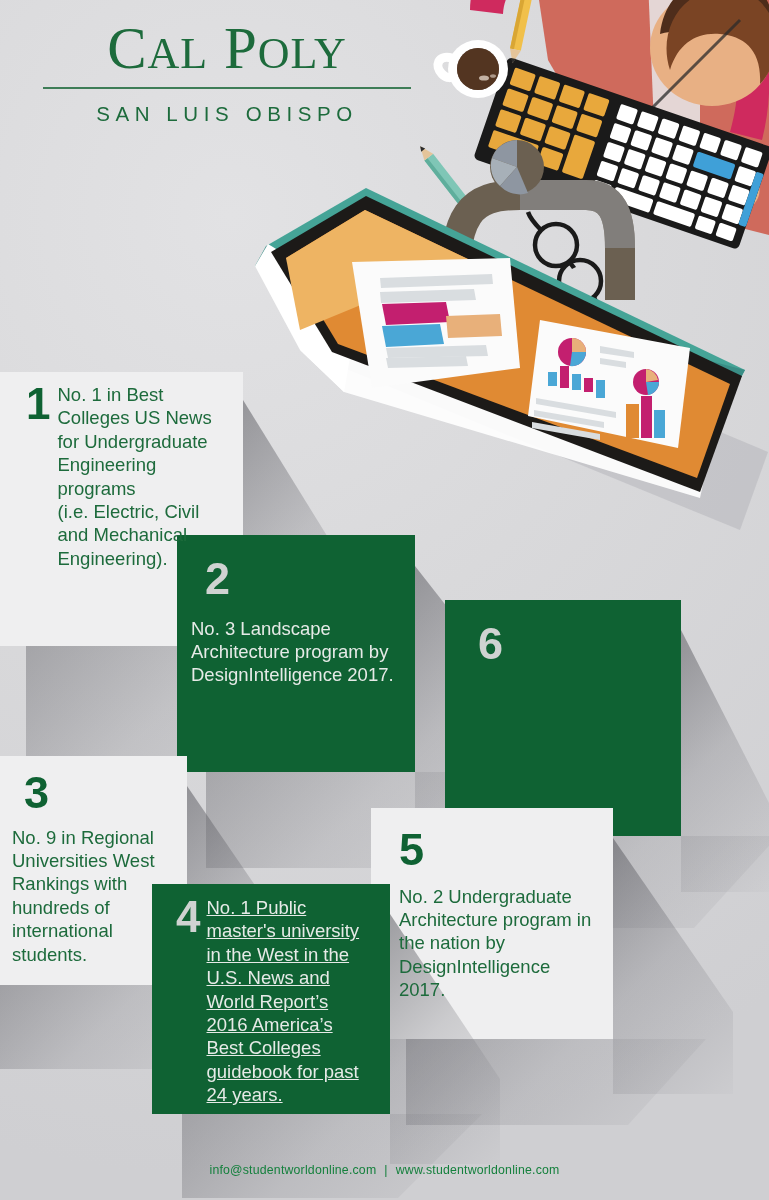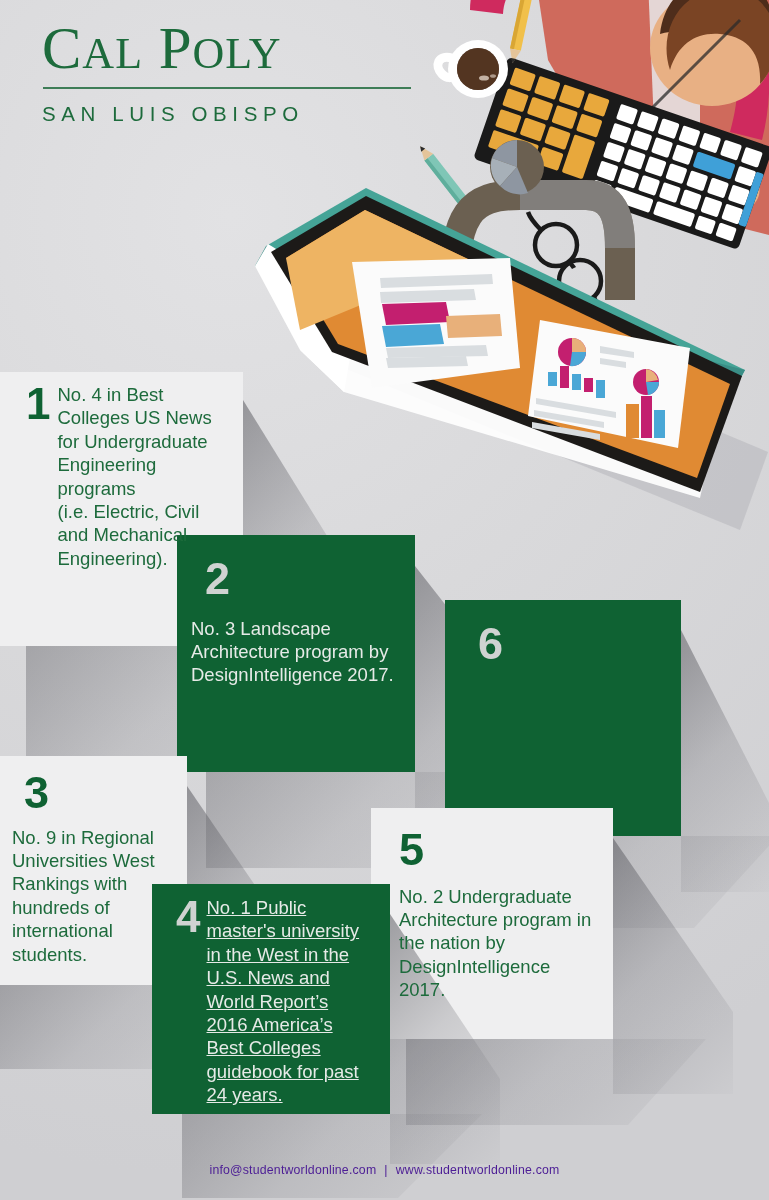--- a/index.html
+++ b/index.html
@@ -13,21 +13,21 @@
     background:#d9d9db;
   }
   
   #bg-wash{
     position:absolute;inset:0;
     background:
       radial-gradient(120% 80% at 30% 18%, #e2e2e4 0%, #d9d9db 45%, #cfcfd2 100%);
   }
 
   
-  #logo{position:absolute;left:42px;top:18px;width:370px;}
+  #logo{position:absolute;left:42px;top:18px;width:370px;text-align:center;}
   #logo-main{
     font-family:"Liberation Serif", serif;
     color:#1d6b3c;
     font-size:59px;
     letter-spacing:1px;
     line-height:1.02;
     white-space:nowrap;
   }
   #logo-main .big{font-size:59px;}
   #logo-main .sm{font-size:44px;}
@@ -101,21 +101,21 @@
   #card5 .body{font-size:18.5px; margin-left:14px;}
 
   #card4{left:152px; top:884px; width:238px; height:230px; padding-top:12px;}
   #card4 .num{font-size:44px; float:left; margin:2px 6px 0 10px;}
   #card4 .body{font-size:18.5px; overflow:hidden;text-decoration:underline;}
 
   
   #footer{
     position:absolute;left:0;top:1163px;width:769px;
     text-align:center;
-    color:#4c1d95;
+    color:#15803d;
     font-size:12.3px;
     letter-spacing:.2px;
   }
   #footer .sep{padding:0 8px;}
 </style>
 </head>
 <body>
 
 <div id="page">
 
@@ -296,21 +296,21 @@
         <polygon points="532,422 600,434 600,440 532,428" fill="#d9dde0"></polygon>
       </g>
     </g>
   </svg>
 
   <div class="shadow" style="left:243px;top:400px;width:130px;height:292px;clip-path:polygon(0 0,100% 72%,100% 100%,0 100%);"></div>
   <div class="shadow" style="left:26px;top:646px;width:340px;height:112px;clip-path:polygon(0 0,100% 0,80% 100%,0 100%);opacity:.75;"></div>
   <div class="card light" id="card1">
     <div class="inner">
       <span class="num">1</span>
-      <div class="body">No. 4 in Best Colleges US News for Undergraduate Engineering programs
+      <div class="body">No. 1 in Best Colleges US News for Undergraduate Engineering programs
 (i.e. Electric, Civil and Mechanical Engineering).</div>
     </div>
   </div>
 
   <div class="shadow" style="left:415px;top:566px;width:148px;height:270px;clip-path:polygon(0 0,100% 70%,100% 100%,0 100%);"></div>
   <div class="shadow" style="left:206px;top:772px;width:330px;height:96px;clip-path:polygon(0 0,100% 0,78% 100%,0 100%);opacity:.7;"></div>
   <div class="card dark" id="card2">
     <div class="inner">
       <span class="num">2</span>
       <div class="body">No. 3 Landscape Architecture program by DesignIntelligence 2017.</div>

